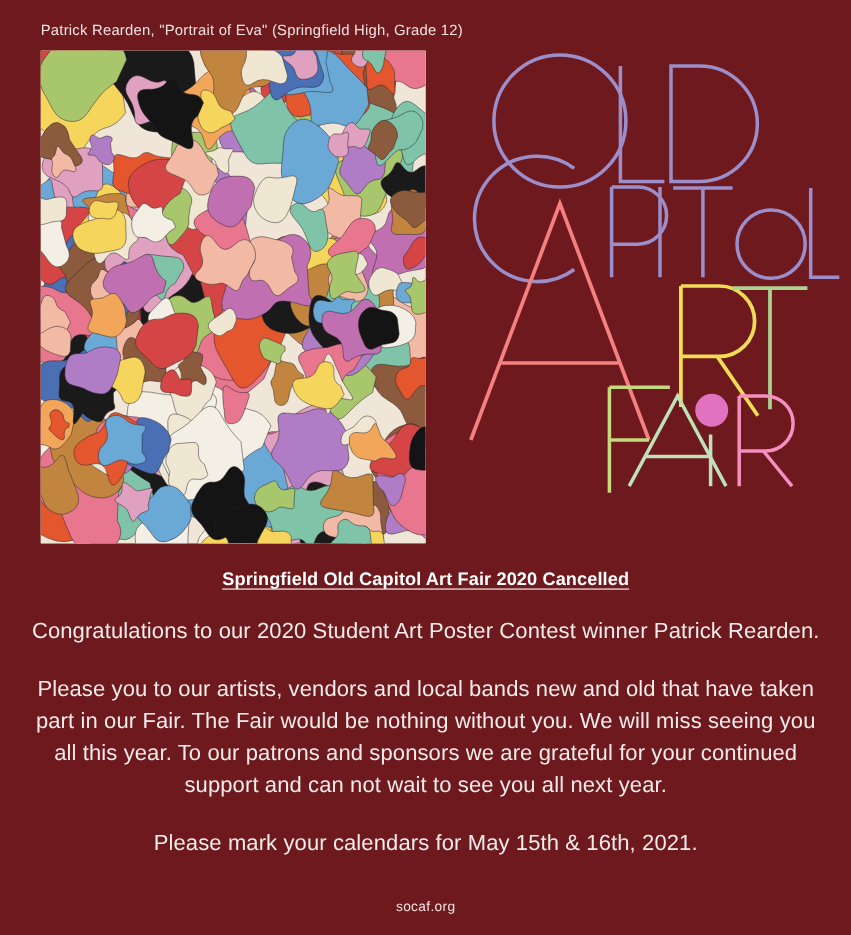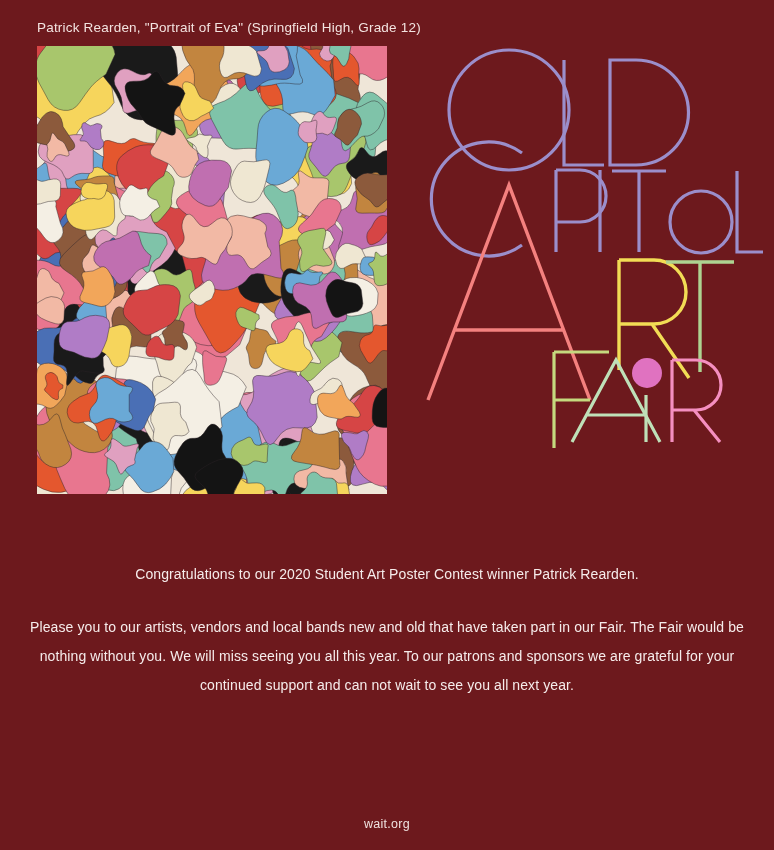--- a/index.html
+++ b/index.html
@@ -45,21 +45,21 @@
     font-size:16.5px;font-weight:bold;color:#ffffff;
     text-decoration:underline;
     text-underline-offset:3px;
     letter-spacing:.1px;
   }
   .body-block{
     position:absolute;left:24px;right:24px;top:560px;
     text-align:center;color:#f6eceb;
   }
   .para{
-    font-size:14px;line-height:29px;
+    font-size:20px;line-height:29px;
     margin:0 0 0 0;letter-spacing:.1px;
   }
   .para.p1{margin-bottom:24px;}
   .para.p2{margin-bottom:24px;}
   .para.p3{margin-bottom:0;}
   .site{
     position:absolute;left:0;right:0;top:817px;
     text-align:center;font-size:12.5px;color:#f0e2e0;
     letter-spacing:.3px;
   }
@@ -318,20 +318,22 @@
 
         <path d="M242 365 L242 412" stroke="#bfe0b8" stroke-width="3.2"></path>
 
         <circle cx="243" cy="343" r="15" fill="#e072c0" stroke="none"></circle>
 
         <path d="M268 330 L268 412 M268 330 L292 330 A25 25 0 0 1 292 380 L268 380 M290 380 L316 412" stroke="#f58fc0" stroke-width="3.2"></path>
       </g>
     </svg>
   </div>
 
+  <div class="headline">Springfield Old Capitol Art Fair 2020 Cancelled</div>
 
   <div class="body-block">
     <p class="para p1">Congratulations to our 2020 Student Art Poster Contest winner Patrick Rearden.</p>
     <p class="para p2">Please you to our artists, vendors and local bands new and old that have taken part in our Fair. The Fair would be nothing without you.  We will miss seeing you all this year.  To our patrons and sponsors we are grateful for your continued support and can not wait to see you all next year.</p>
+    <p class="para p3">Please mark your calendars for May 15th &amp; 16th, 2021.</p>
   </div>
 
-  <div class="site">wait.org</div>
+  <div class="site">socaf.org</div>
 </div>
 
 </body></html>

